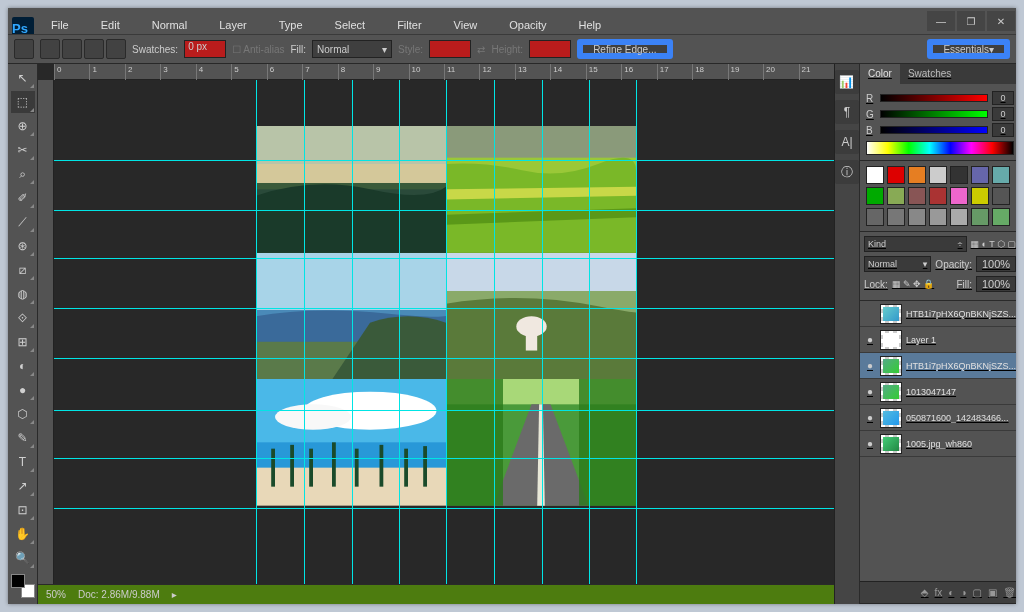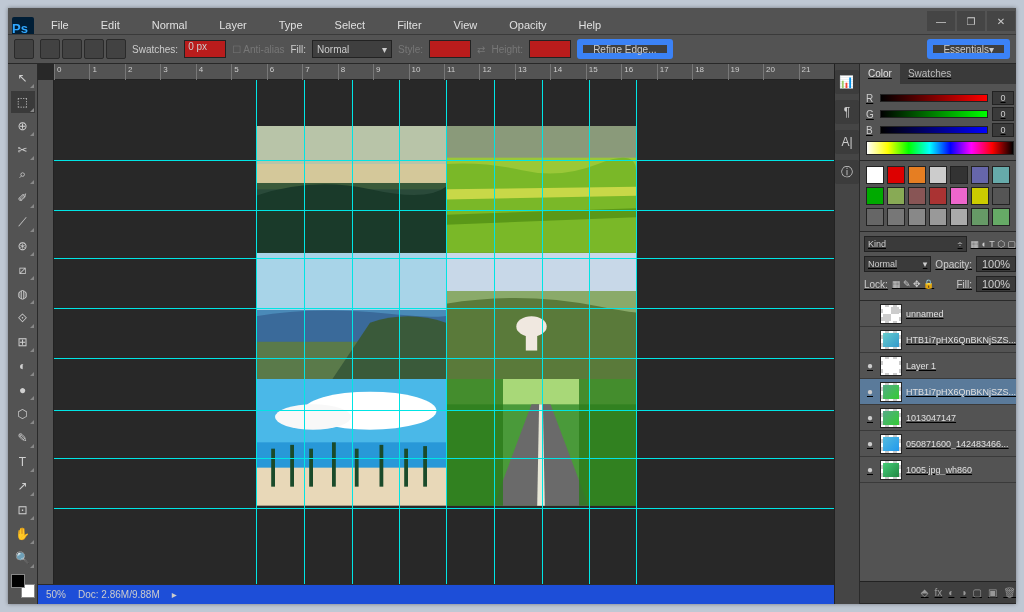--- a/index.html
+++ b/index.html
@@ -35,21 +35,21 @@
 .canvas-wrap { flex:1; position:relative; overflow:hidden; background:#282828; }
 .ruler-h { position:absolute; top:0; left:16px; right:0; height:16px; background:#535353; border-bottom:1px solid #222; color:#ccc; font-size:8px; display:flex; }
 .ruler-v { position:absolute; top:16px; left:0; width:16px; bottom:0; background:#535353; border-right:1px solid #222; }
 .ruler-h span { width:40px; text-align:left; padding-left:2px; border-left:1px solid #777; height:16px; line-height:12px; }
 .stage { position:absolute; top:16px; left:16px; right:0; bottom:0; overflow:hidden; }
 .guide-h { position:absolute; left:0; right:0; height:1px; background:#00e5e5; }
 .guide-v { position:absolute; top:0; bottom:0; width:1px; background:#00e5e5; }
 .images { position:absolute; top:46px; left:202px; width:380px; height:380px; display:grid; grid-template-columns:1fr 1fr; grid-template-rows:1fr 1fr 1fr; }
 .img-cell { position:relative; overflow:hidden; }
 .img-cell svg { width:100%; height:100%; display:block; }
-.statusbar { height:20px; background:#1d4ed8; border-top:1px solid #2a2a2a; display:flex; align-items:center; padding:0 8px; color:#ccc; font-size:10px; gap:12px; }
+.statusbar { height:20px; background:#4d7c0f; border-top:1px solid #2a2a2a; display:flex; align-items:center; padding:0 8px; color:#ccc; font-size:10px; gap:12px; }
 .panels { width:182px; background:#454545; display:flex; border-left:1px solid #222; }
 .tab-icons { width:32px; background:#454545; border-right:1px solid #2a2a2a; display:flex; flex-direction:column; align-items:center; padding-top:6px; gap:6px; }
 .tab-icon { width:24px; height:24px; background:#3c3c3c; border-radius:2px; display:flex;align-items:center;justify-content:center;color:#ccc;font-size:12px; }
 .panel-stack { flex:1; display:flex; flex-direction:column;text-decoration:underline; }
 .panel { background:#535353; border-bottom:1px solid #282828; }
 .panel-tabs { height:20px; background:#3a3a3a; display:flex; align-items:center; font-size:10px; color:#bbb; }
 .panel-tab { padding:0 8px; height:20px; line-height:20px; }
 .panel-tab.active { background:#535353; color:#e0e0e0; }
 .panel-body { padding:5px 6px; font-size:10px; color:#ccc; }
 .color-sliders .row { display:flex; align-items:center; gap:4px; margin:2px 0; }
@@ -359,27 +359,20 @@
               <span class="lbl">Lock:</span>
               <span style="font-size:9px">▦ ✎ ✥ 🔒</span>
               <span class="lbl" style="margin-left:auto">Fill:</span>
               <div class="pct">100%</div>
             </div>
           </div>
           <div class="layer-list" id="layerlist" style="flex:1;overflow:hidden;">
               <div class="layer-row">
                 <div class="eye"></div>
                 <div class="thumb">
-                  <div class="ov" style="background:repeating-conic-gradient(#ccc 0 25%,#fff 0 50%)"></div>
-                </div>
-                <div class="layer-name">unnamed</div>
-              </div>
-              <div class="layer-row">
-                <div class="eye"></div>
-                <div class="thumb">
                   <div class="ov" style="background:linear-gradient(135deg,#6cc,#39c)"></div>
                 </div>
                 <div class="layer-name">HTB1i7pHX6QnBKNjSZS...</div>
               </div>
               <div class="layer-row">
                 <div class="eye">●</div>
                 <div class="thumb">
                   <div class="ov" style="background:#fff"></div>
                 </div>
                 <div class="layer-name">Layer 1</div>

